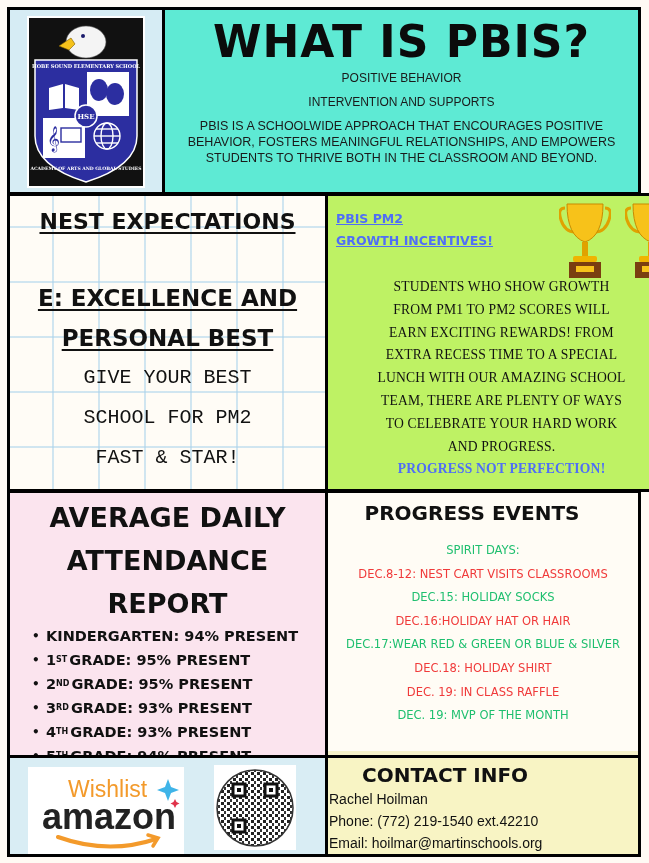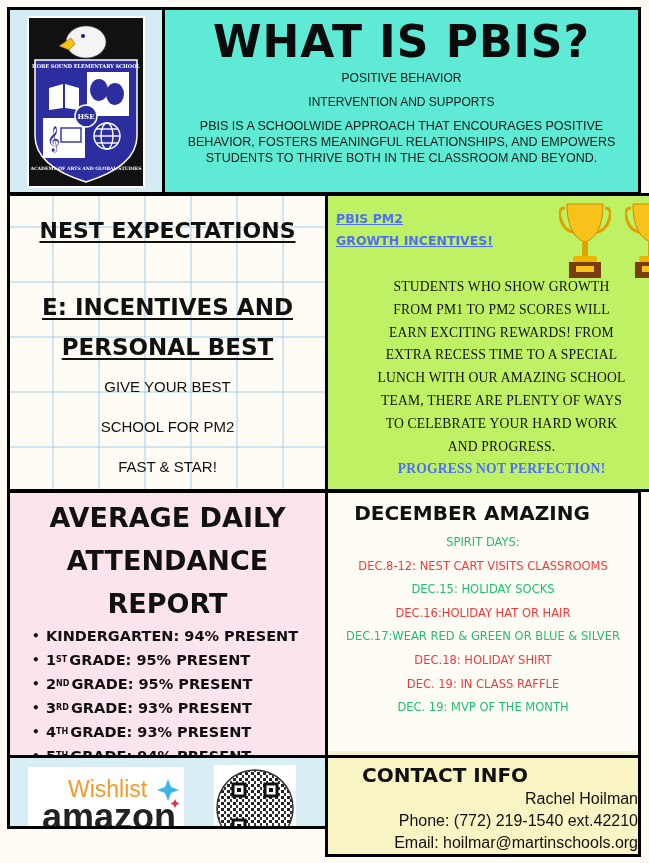--- a/index.html
+++ b/index.html
@@ -14,52 +14,52 @@
   .title { font-family: "DejaVu Sans", sans-serif; font-size: 44px; font-weight: bold; letter-spacing: 1px; line-height: 48px; margin-top: 8px; color: #0b0b0b; }
   .subtitle { font-size: 12px; line-height: 24px; color: #1a1a1a; }
   .desc { font-size: 12.5px; line-height: 16px; margin-top: 4px; color: #1a1a1a; padding: 0 8px; }
 
   
   #nest-cell { left: 7px; top: 193px; width: 321px; height: 299px; background-color: #fffcf6;
     background-image:
       linear-gradient(to right, rgba(170,210,235,0.55) 2px, transparent 2px),
       linear-gradient(to bottom, rgba(170,210,235,0.55) 2px, transparent 2px);
     background-size: 46px 55px; background-position: 42px 30px; text-align: center; }
-  .nest-head { font-family: "DejaVu Sans", sans-serif; font-weight: bold; font-size: 22px; text-decoration: underline; text-decoration-thickness: 2px; text-underline-offset: 3px; margin-top: 21px; line-height: 28px; }
+  .nest-head { font-family: "DejaVu Sans", sans-serif; font-weight: bold; font-size: 22px; text-decoration: underline; text-decoration-thickness: 2px; text-underline-offset: 3px; margin-top: 12px; line-height: 28px; }
   .nest-sub { font-family: "DejaVu Sans", sans-serif; font-weight: bold; font-size: 23px; text-decoration: underline; text-decoration-thickness: 2px; text-underline-offset: 3px; line-height: 40px; }
-  .nest-body { font-family: Liberation Sans, sans-serif; font-size: 15px; line-height: 40px; color: #111; }
+  .nest-body { font-family: Liberation Mono, monospace; font-size: 20px; line-height: 40px; color: #111; }
 
   #growth-cell { left: 325px; top: 193px; width: 369px; height: 299px; background: #bef264; }
   .growth-head { position: absolute; left: 8px; top: 12px; font-family: "DejaVu Sans", sans-serif; font-weight: bold; font-size: 12.5px; line-height: 22px; color: #4f6ef7; text-decoration: underline; }
   .trophies { position: absolute; right: 14px; top: 6px; display: flex; gap: 14px; }
   .trophy { width: 52px; height: 78px; }
   .growth-body { position: absolute; left: 0; right: 16px; top: 80px; text-align: center; font-family: Liberation Serif, serif; font-size: 13.6px; line-height: 22.8px; color: #111; letter-spacing: 0.2px; }
   .growth-tag { display: block; color: #4f6ef7; font-weight: bold; font-size: 13.6px; }
 
   
   #attend-cell { left: 7px; top: 490px; width: 321px; height: 268px; background: #fbe4ee; }
   .att-title { text-align: center; font-family: "DejaVu Sans", sans-serif; font-weight: bold; font-size: 27px; line-height: 37px; margin-top: 6px; color: #111; }
   .att-list { list-style: none; margin-left: 22px; margin-top: 2px; }
   .att-list li { font-family: "DejaVu Sans", sans-serif; font-weight: bold; font-size: 14.5px; line-height: 24px; white-space: nowrap; display: flex; align-items: center; }
   .att-list li .bullet { display: inline-block; width: 14px; font-size: 12px; }
   .att-list sup { font-size: 8px; vertical-align: 6px; margin-right: 2px; }
 
   #events-cell { left: 325px; top: 490px; width: 316px; height: 268px; background: #fffcf5; text-align: center; }
   .ev-title { font-family: "DejaVu Sans", sans-serif; font-weight: bold; font-size: 20px; margin-top: 6px; line-height: 28px; margin-right: 22px; }
-  .ev-list { margin-top: 4px; }
+  .ev-list { margin-top: 12px; }
   .ev-item { font-family: "DejaVu Sans", sans-serif; font-size: 11.5px; line-height: 23.6px; white-space: nowrap; }
   .ev-strip { position: absolute; left: 0; right: 0; bottom: 0; height: 4px; background: #f7f3c9; }
 
   
-  #wishlist-cell { left: 7px; top: 755px; width: 321px; height: 74px; background: #d9edf4; }
+  #wishlist-cell { left: 7px; top: 755px; width: 321px; height: 102px; background: #d9edf4; }
   .amazon { position: absolute; left: 18px; top: 9px; width: 156px; height: 89px; background: #fff; }
   .qr { position: absolute; left: 204px; top: 7px; width: 82px; height: 85px; background: #fff; display:flex; align-items:center; justify-content:center; }
   #contact-cell { left: 325px; top: 755px; width: 316px; height: 102px; background: #f8f4c4; }
   .ct-title { font-family: "DejaVu Sans", sans-serif; font-weight: bold; font-size: 20px; line-height: 26px; margin-left: 34px; margin-top: 4px; }
-  .ct-line { font-size: 16px; line-height: 22px; margin-left: 1px; color: #111; text-align: right; }
+  .ct-line { font-size: 14px; line-height: 22px; margin-left: 1px; color: #111; }
 </style>
 </head>
 <body>
 
 <div class="cell" id="logo-cell">
   <svg width="118" height="172" viewBox="0 0 118 172" style="position:absolute;left:17px;top:6px;">
     <rect x="0" y="0" width="118" height="172" fill="#fff"></rect>
     <rect x="2" y="2" width="114" height="168" fill="#111"></rect>
 
     <g>
@@ -100,21 +100,21 @@
 <div class="cell" id="title-cell">
   <div class="title">WHAT IS PBIS?</div>
   <div class="subtitle">POSITIVE BEHAVIOR</div>
   <div class="subtitle">INTERVENTION AND SUPPORTS</div>
   <div class="desc">PBIS IS A SCHOOLWIDE APPROACH THAT ENCOURAGES POSITIVE BEHAVIOR, FOSTERS MEANINGFUL RELATIONSHIPS, AND EMPOWERS STUDENTS TO THRIVE BOTH IN THE CLASSROOM AND BEYOND.</div>
 </div>
 
 <div class="cell" id="nest-cell">
   <div class="nest-head">NEST EXPECTATIONS</div>
   <div style="height:42px"></div>
-  <div class="nest-sub">E: INCENTIVES AND</div>
+  <div class="nest-sub">E: EXCELLENCE AND</div>
   <div class="nest-sub">PERSONAL BEST</div>
   <div class="nest-body">GIVE YOUR BEST</div>
   <div class="nest-body">SCHOOL FOR PM2</div>
   <div class="nest-body">FAST &amp; STAR!</div>
 </div>
 
 <div class="cell" id="growth-cell">
   <div class="growth-head">
     <div>PBIS PM2</div>
     <div>GROWTH INCENTIVES!</div>
@@ -188,21 +188,21 @@
     <li>
         <span class="bullet">•</span>
         <span>5</span>
         <sup>TH</sup>
         <span> GRADE:  94% PRESENT</span>
       </li>
   </ul>
 </div>
 
 <div class="cell" id="events-cell">
-  <div class="ev-title">DECEMBER AMAZING</div>
+  <div class="ev-title">PROGRESS EVENTS</div>
   <div class="ev-list">
     <div class="ev-item" style="color: rgb(31, 191, 111);">SPIRIT DAYS:</div>
     <div class="ev-item" style="color: rgb(240, 58, 58);">DEC.8-12: NEST CART VISITS CLASSROOMS</div>
     <div class="ev-item" style="color: rgb(31, 191, 111);">DEC.15: HOLIDAY SOCKS</div>
     <div class="ev-item" style="color: rgb(240, 58, 58);">DEC.16:HOLIDAY HAT OR HAIR</div>
     <div class="ev-item" style="color: rgb(31, 191, 111);">DEC.17:WEAR RED &amp; GREEN OR BLUE &amp; SILVER</div>
     <div class="ev-item" style="color: rgb(240, 58, 58);">DEC.18: HOLIDAY SHIRT</div>
     <div class="ev-item" style="color: rgb(240, 58, 58);">DEC. 19: IN CLASS RAFFLE</div>
     <div class="ev-item" style="color: rgb(31, 191, 111);">DEC. 19: MVP OF THE MONTH</div>
   </div>

